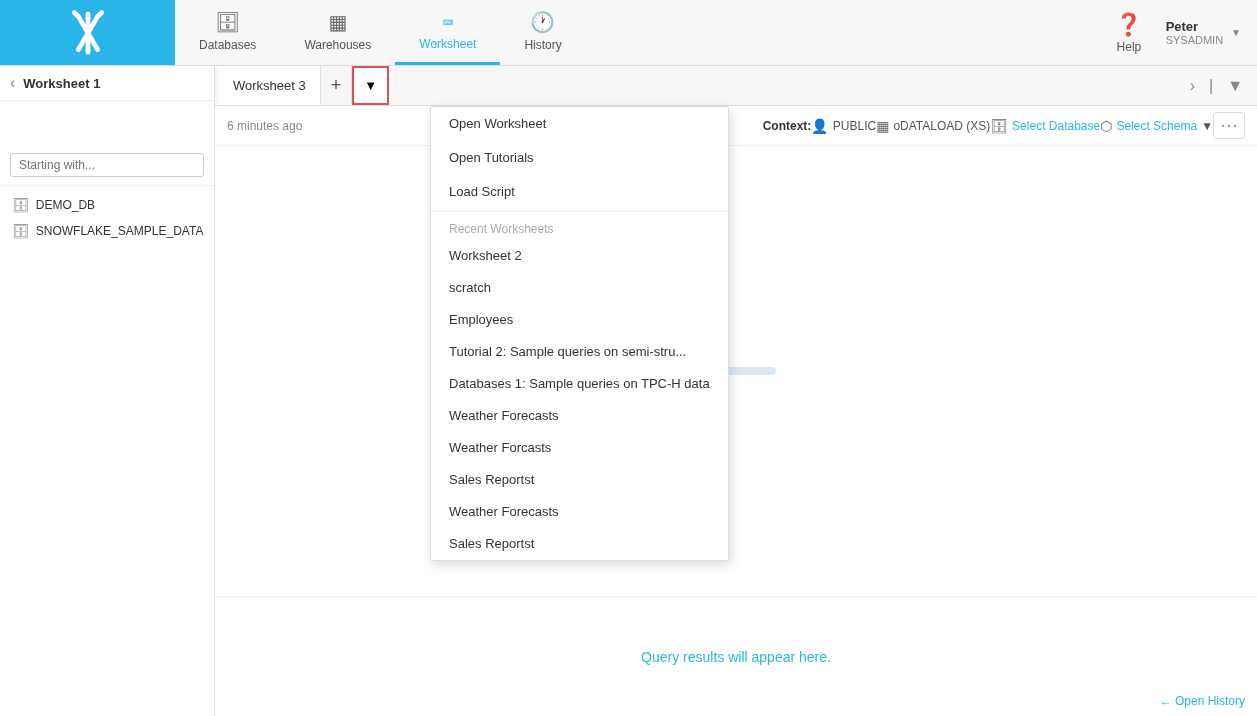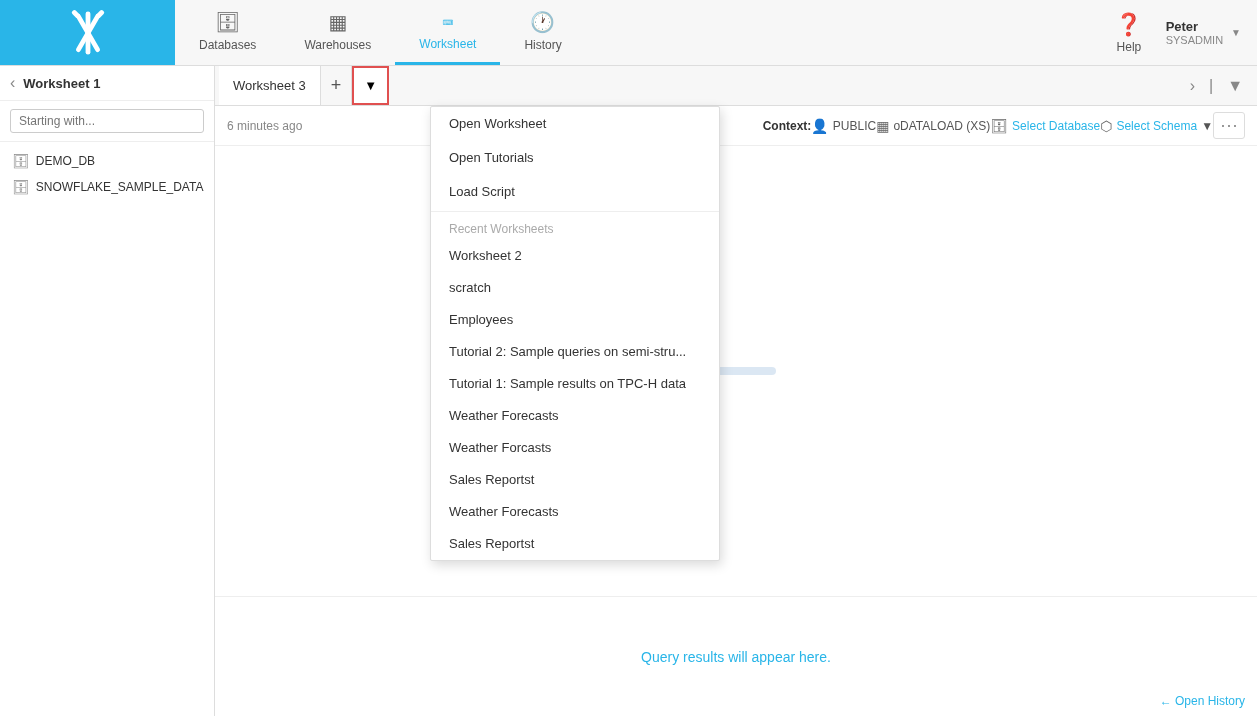--- a/index.html
+++ b/index.html
@@ -43,21 +43,21 @@
       display: flex; flex-direction: column; flex-shrink: 0;
     }
     .sidebar-header {
       display: flex; align-items: center; padding: 8px 10px; border-bottom: 1px solid #eee;
     }
     .sidebar-toggle { color: #888; cursor: pointer; margin-right: 8px; font-size: 16px; }
     .sidebar-title { font-weight: 600; font-size: 13px; color: #333; }
     .sidebar-search { padding: 8px 10px; border-bottom: 1px solid #eee; }
     .sidebar-search input {
       width: 100%; border: 1px solid #ccc; border-radius: 3px; padding: 4px 8px;
-      font-size: 12px; color: #ec4899; outline: none;
+      font-size: 12px; color: #ec4899; outline: none; margin-top: 44px;
     }
     .sidebar-db-list { padding: 6px 0; }
     .db-item {
       display: flex; align-items: center; gap: 6px; padding: 5px 12px;
       cursor: pointer; color: #333; font-size: 12px;
     }
     .db-icon { color: #888; font-size: 14px; }
 
     
     .content { flex: 1; display: flex; flex-direction: column; position: relative; }
@@ -276,21 +276,21 @@
       <div class="menu-item recent">
         <span>scratch</span>
       </div>
       <div class="menu-item recent">
         <span>Employees</span>
       </div>
       <div class="menu-item recent">
         <span>Tutorial 2: Sample queries on semi-stru...</span>
       </div>
       <div class="menu-item recent">
-        <span>Tutorial 1: Sample results on TPC-H data</span>
+        <span>Databases 1: Sample queries on TPC-H data</span>
       </div>
       <div class="menu-item recent">
         <span>Weather Forecasts</span>
       </div>
       <div class="menu-item recent">
         <span>Weather Forcasts</span>
       </div>
       <div class="menu-item recent">
         <span>Sales Reportst</span>
       </div>

